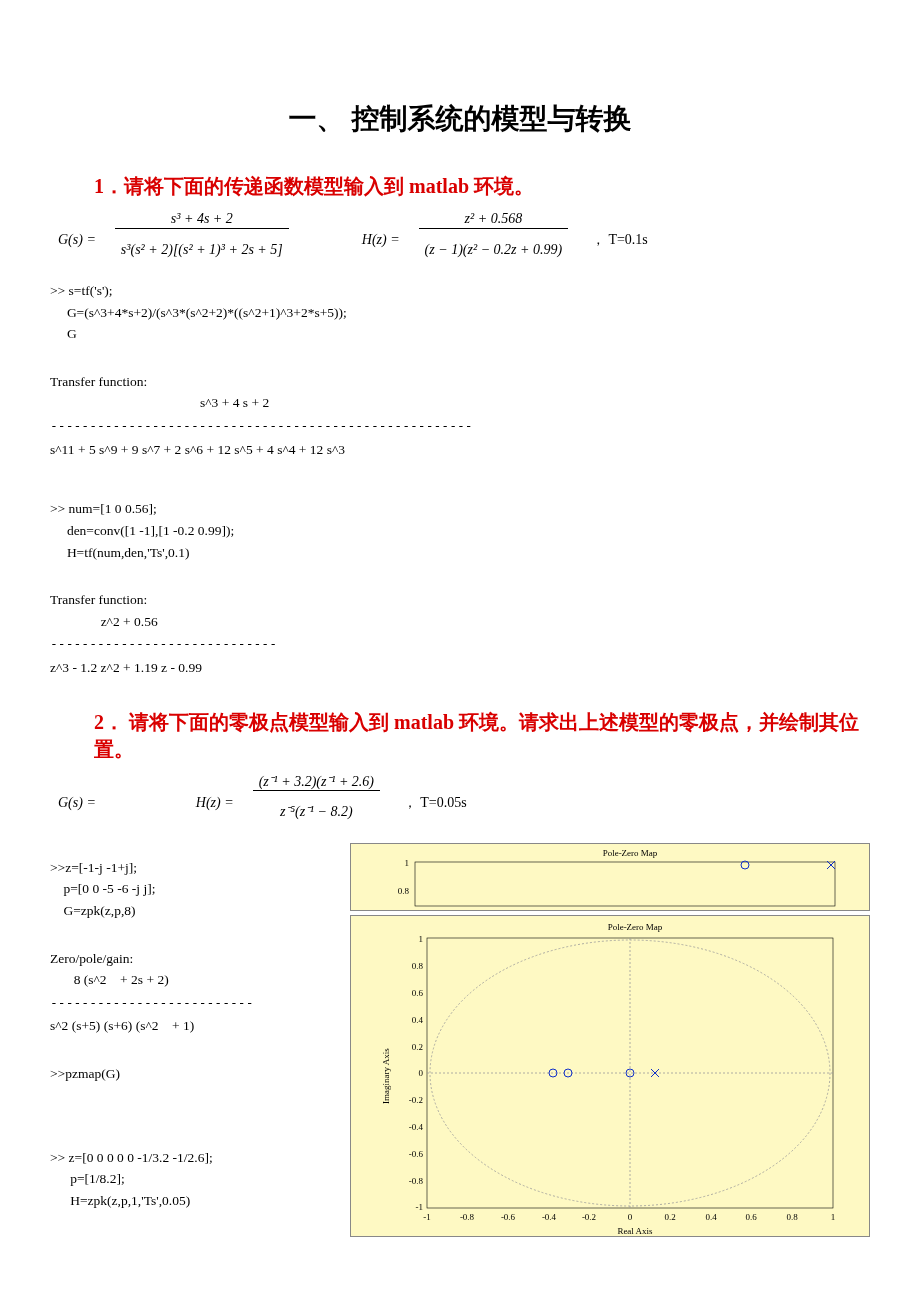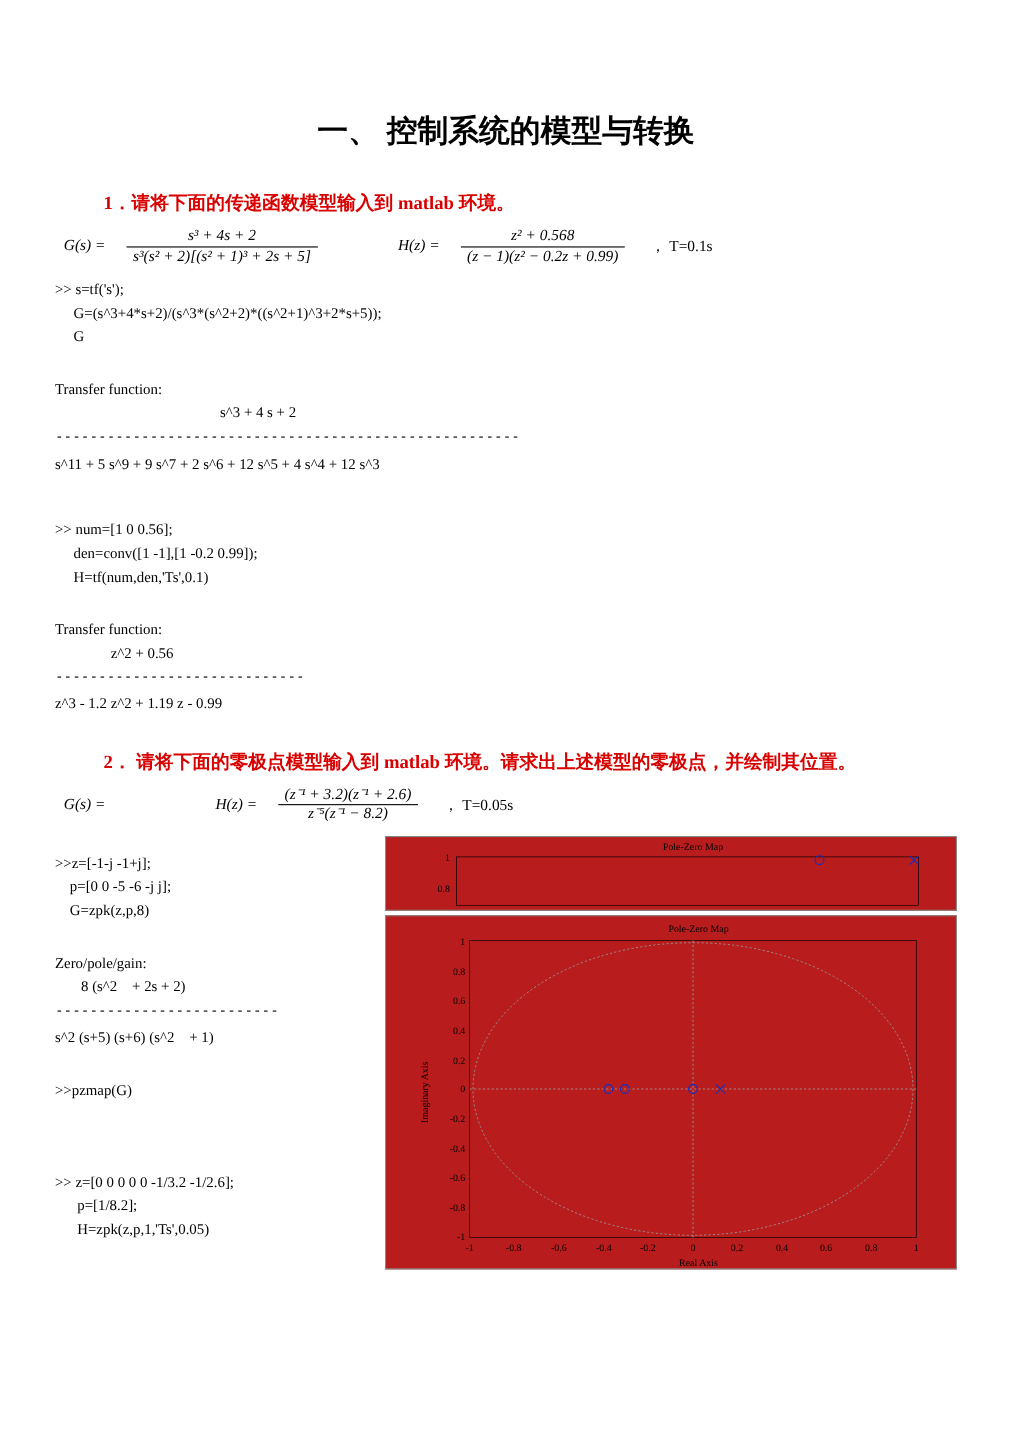--- a/index.html
+++ b/index.html
@@ -13,21 +13,21 @@
   }
   .center { text-align: center; }
   h1 {
     font-size: 28px;
     font-weight: bold;
     margin: 30px 0 35px 0;
   }
   .s-title {
     color: #d90000;
     font-weight: bold;
-    font-size: 17px;
+    font-size: 20px;
     margin-left: 44px;
     margin-top: 22px;
     margin-bottom: 10px;
   }
   .eq-row {
     display: flex;
     align-items: center;
     margin: 8px 0 10px 0;
   }
   .eq {
@@ -39,32 +39,32 @@
   }
   .frac {
     display: inline-block;
     text-align: center;
     font-style: normal;
     margin: 0 3px;
     vertical-align: middle;
     line-height: 1.25;
   }
   .frac .num { display:block; padding: 0 6px; }
-  .frac .den { display:block; border-top: 1px solid #000; padding: 0 6px; }
+  .frac .den { display:block; border-top: 1px solid #000; padding: 12px 6px; }
   .it { font-style: italic; }
   .code { font-family: "Times New Roman", serif; font-size: 13.5px; line-height: 1.6; margin-left: 0; }
   .code div { white-space: pre; }
   .tf-num { margin-left: 150px; }
   .hr-thin { font-family: monospace; font-size: 13px; margin:2px 0; }
   .block { margin-top: 6px; }
   .gap { margin-top: 26px; }
   .twocol { display:flex; align-items:flex-start; margin-top:6px; }
   .leftcol { width: 300px; flex-shrink:0; }
   .rightcol { flex: 1; position:relative; }
-  .plot-box { border: 1px solid #888; background:#b91c1c; position:relative; }
+  .plot-box { border: 1px solid #888; background:#fef9c3; position:relative; }
   svg { display:block; }
   .tick { font-size:9px; fill:#000; }
 </style>
 </head>
 <body>
 
 <h1 class="center">一、 控制系统的模型与转换</h1>
 
 <div class="s-title">1．请将下面的传递函数模型输入到 matlab 环境。</div>
 

